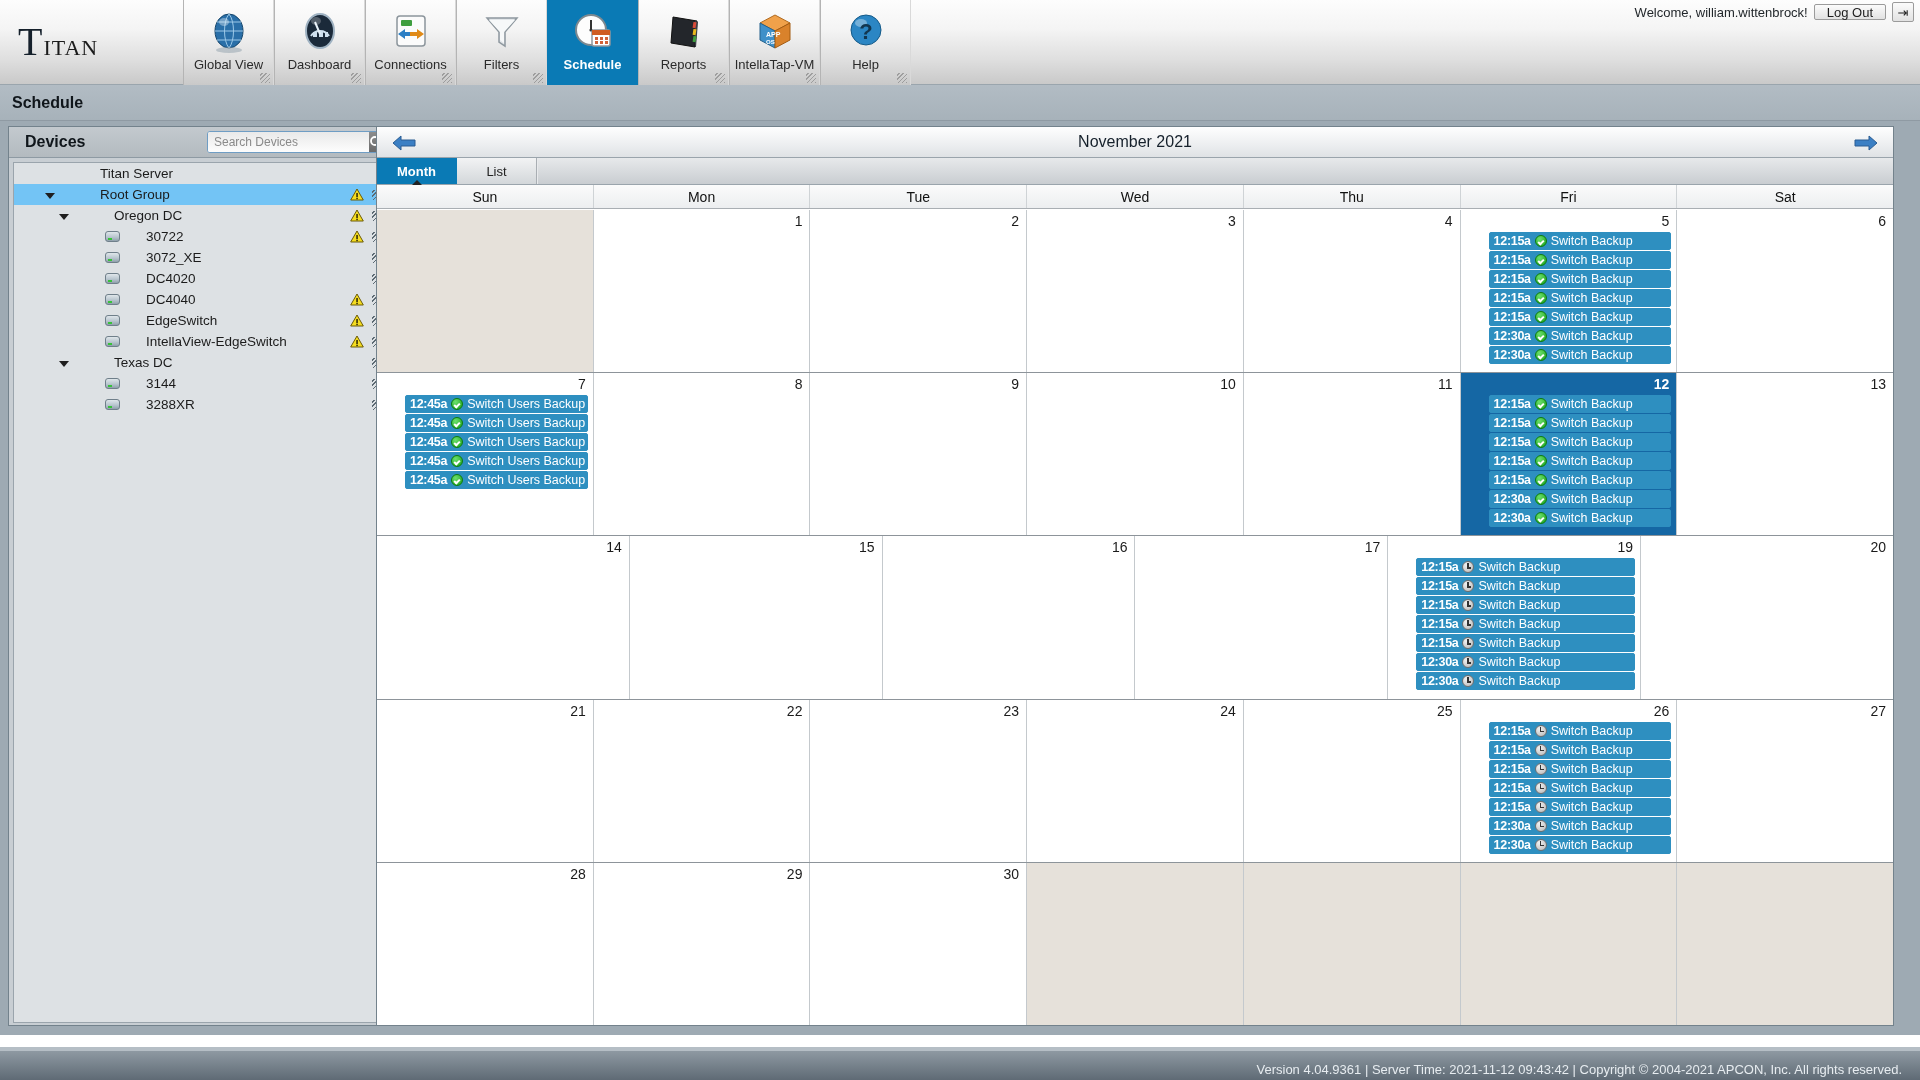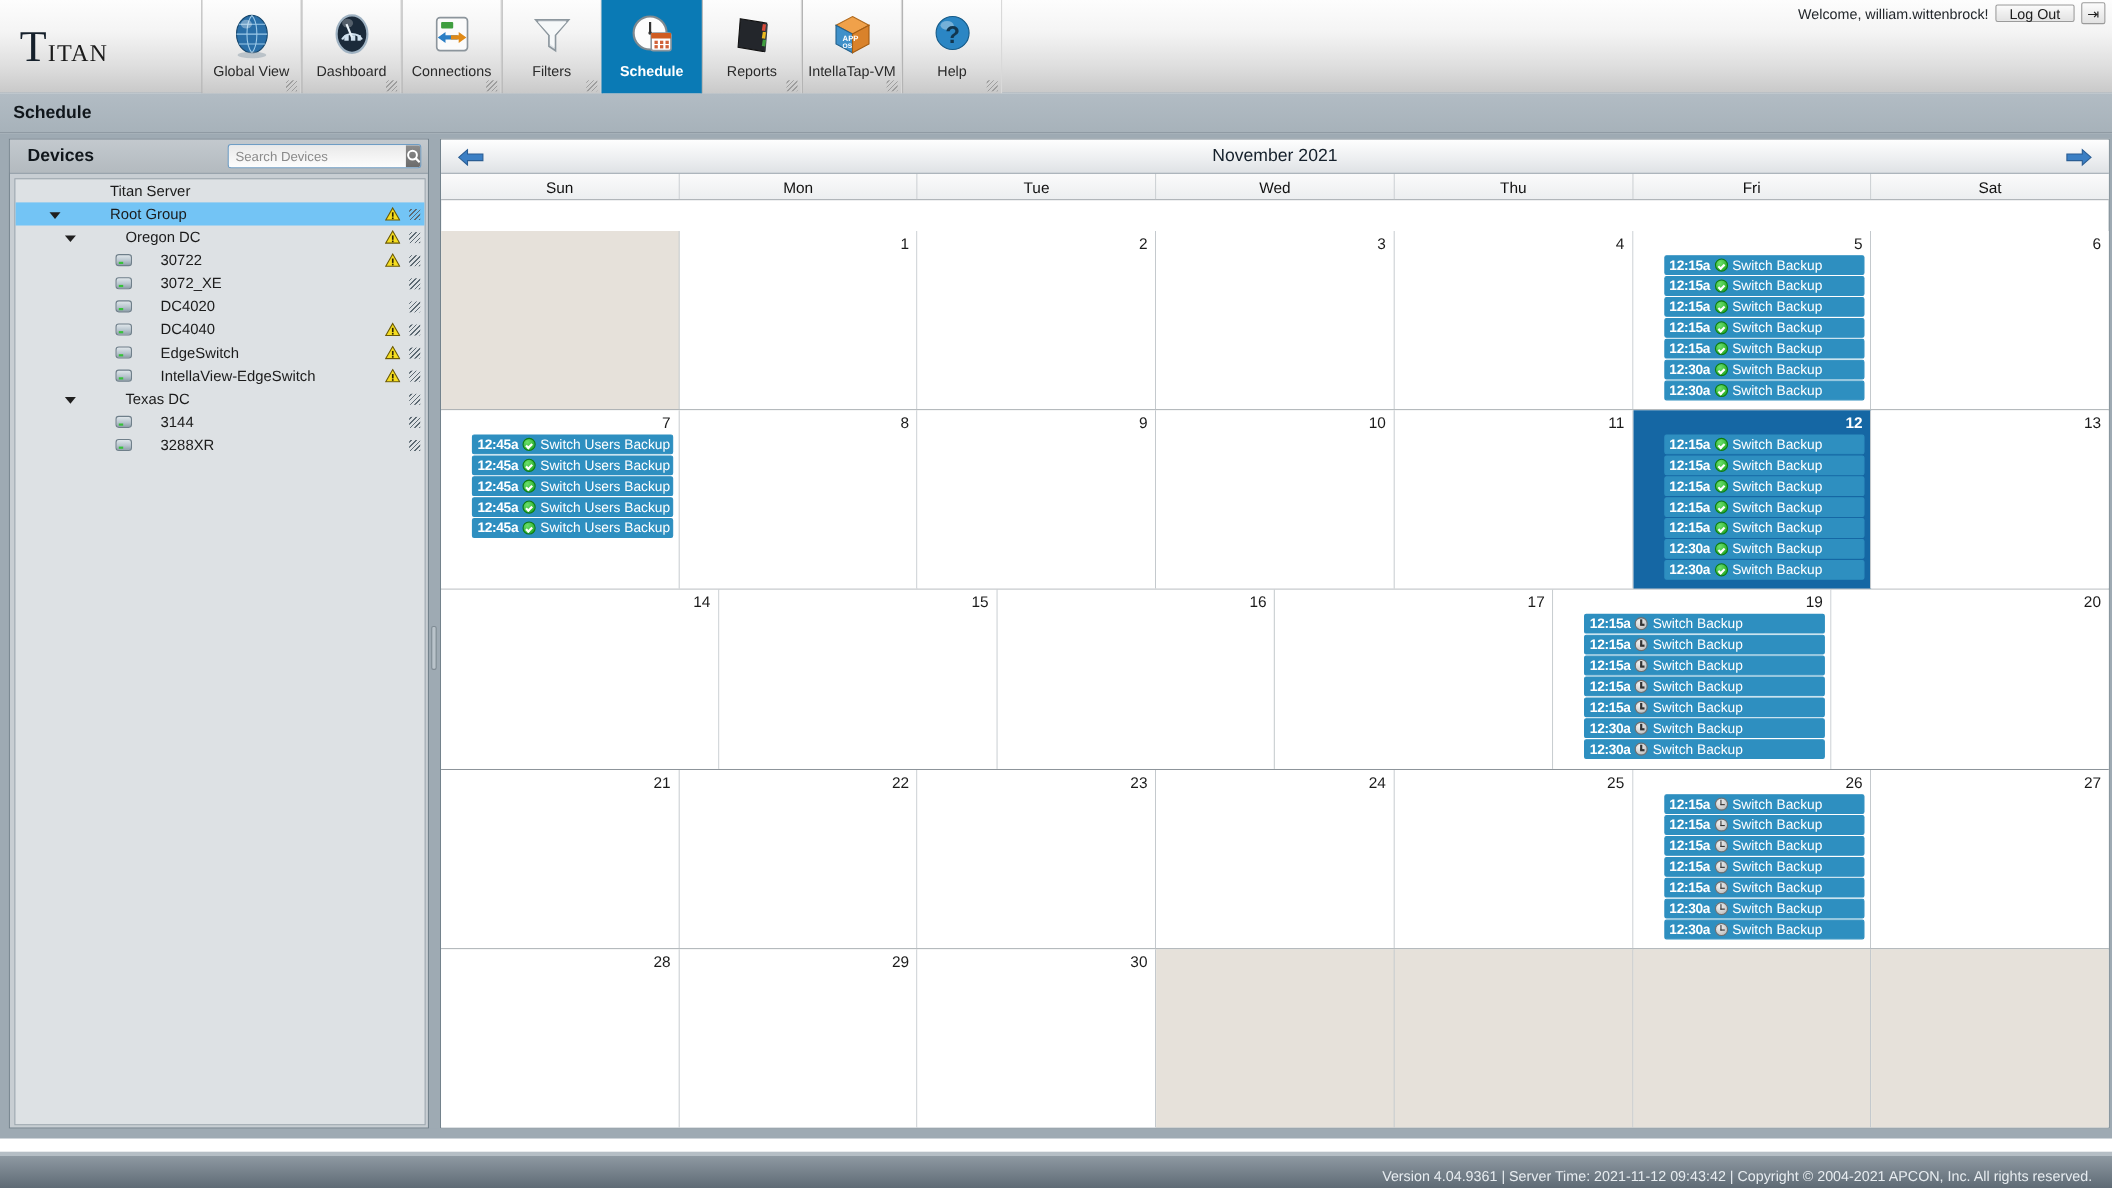--- a/index.html
+++ b/index.html
@@ -151,21 +151,21 @@
     position: absolute; left: 390px; top: 5px; width: 9px; height: 900px;
     background: #9eaab3;
   }
   #splitter .handle {
     position: absolute; left: 2px; top: 443px; width: 5px; height: 40px;
     background: #b9c3ca; border: 1px solid #7e8a93; border-radius: 2px;
   }
 
   
   #calpanel {
-    position: absolute; left: 400px; top: 5px; width: 1518px; height: 900px;
+    position: absolute; left: 376px; top: 5px; width: 1518px; height: 900px;
     background: #fff; border: 1px solid #73828c;
   }
   #calnav {
     height: 31px; width: 100%; position: relative;
     background: linear-gradient(to bottom,#fefefe,#eceef0 60%,#dfe2e5);
     border-bottom: 1px solid #9aa4ac;
     display: flex; align-items: center; justify-content: center;
   }
   #calnav .mtitle { font-size: 16px; color: #15202b; }
   .arrow-btn {
@@ -547,20 +547,25 @@
         </svg>
       </div>
       <div class="mtitle">November 2021</div>
       <div class="arrow-btn" id="nextbtn">
         <svg width="26" height="18" viewBox="0 0 26 18">
           <path d="M24 9 L16 2 L16 6 L2 6 L2 12 L16 12 L16 16 Z" fill="#3b7fc4" stroke="#2a5d93" stroke-width="1"></path>
         </svg>
       </div>
     </div>
 
+    <div id="tabrow">
+      <div class="tab active">Month</div>
+      <div class="tab">List</div>
+      <div class="tabfill"></div>
+    </div>
 
     <div id="dowrow">
       <div>Sun</div>
       <div>Mon</div>
       <div>Tue</div>
       <div>Wed</div>
       <div>Thu</div>
       <div>Fri</div>
       <div>Sat</div>
     </div>

